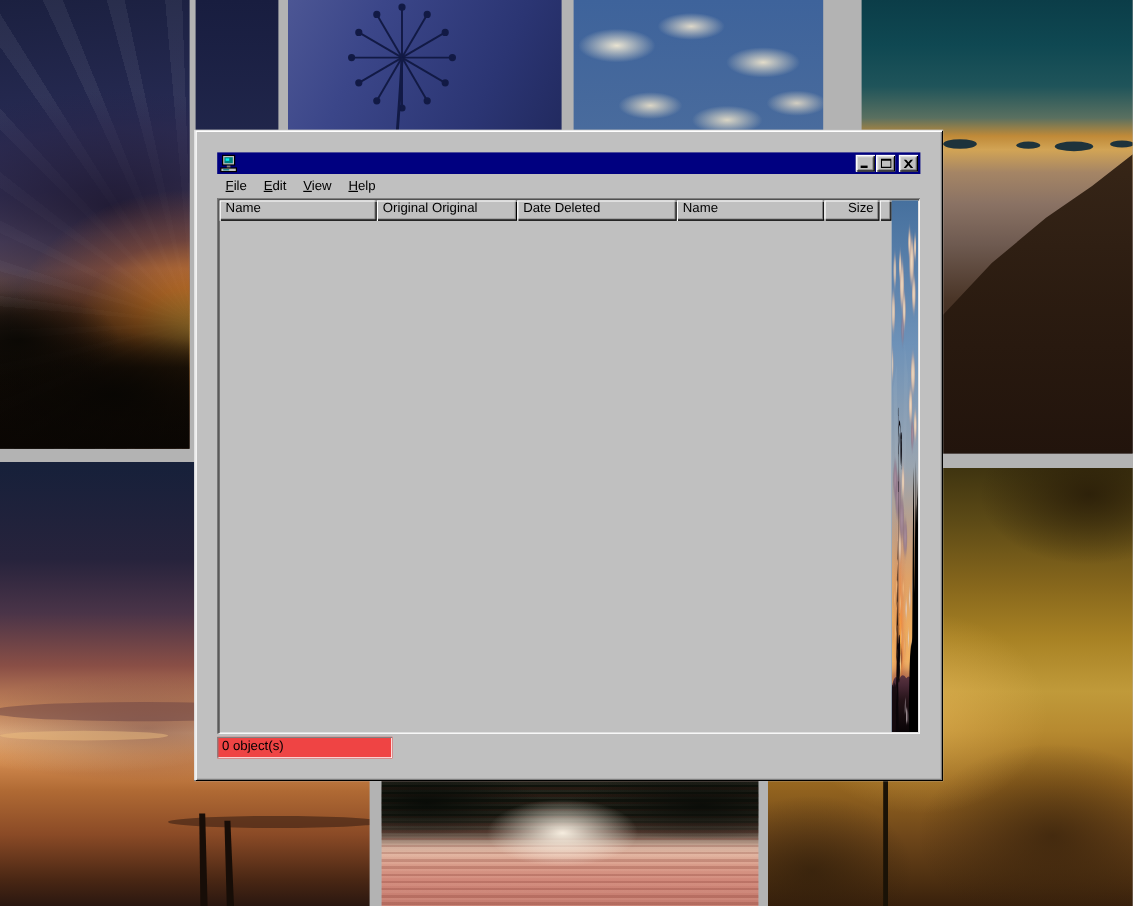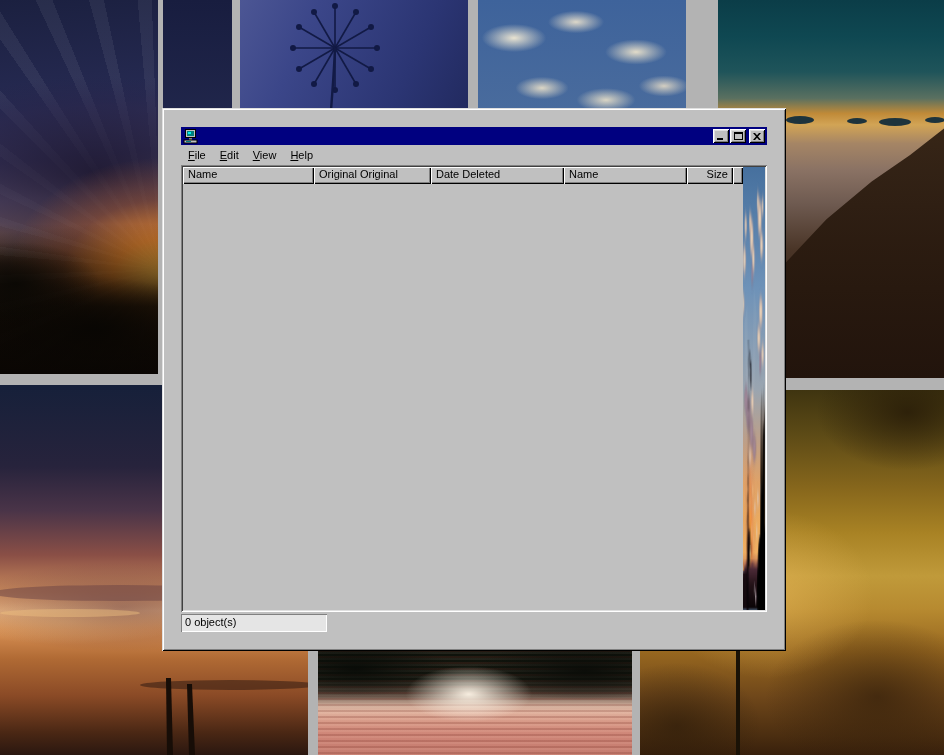--- a/index.html
+++ b/index.html
@@ -124,21 +124,21 @@
     padding:1px 5px 0 5px;background:#c0c0c0;white-space:nowrap;overflow:hidden;
     box-shadow:inset 1px 1px 0 #fff, inset -1px -1px 0 #000, inset -2px -2px 0 #808080;
   }
   .col-h.right{text-align:right;}
   .col-h.fill{flex:1;}
   .client-photo{flex:1 1 auto;position:relative;overflow:hidden;background:#6f93b8;}
   .client-photo svg{display:block;width:100%;height:100%;}
   .statusbar{height:18px;margin-top:2px;display:flex;flex:0 0 auto;}
   .status-panel{
     box-sizing:border-box;height:18px;font-size:11px;color:#000;
-    padding:2px 6px 0 4px;background:#e5e5e5;white-space:nowrap;
+    padding:2px 6px 0 4px;background:#ef4444;white-space:nowrap;
     box-shadow:inset 1px 1px 0 #808080, inset -1px -1px 0 #fff;
   }
   .status-panel.first{width:146px;margin-right:3px;}
   .status-panel.second{flex:1;position:relative;}
   .grip{
     position:absolute;right:1px;bottom:1px;width:13px;height:13px;
     background:
      linear-gradient(135deg, transparent 0 6px, #fff 6px 7px, #808080 7px 9px, transparent 9px 10px, #fff 10px 11px, #808080 11px 13px) no-repeat;
   }
 </style>

